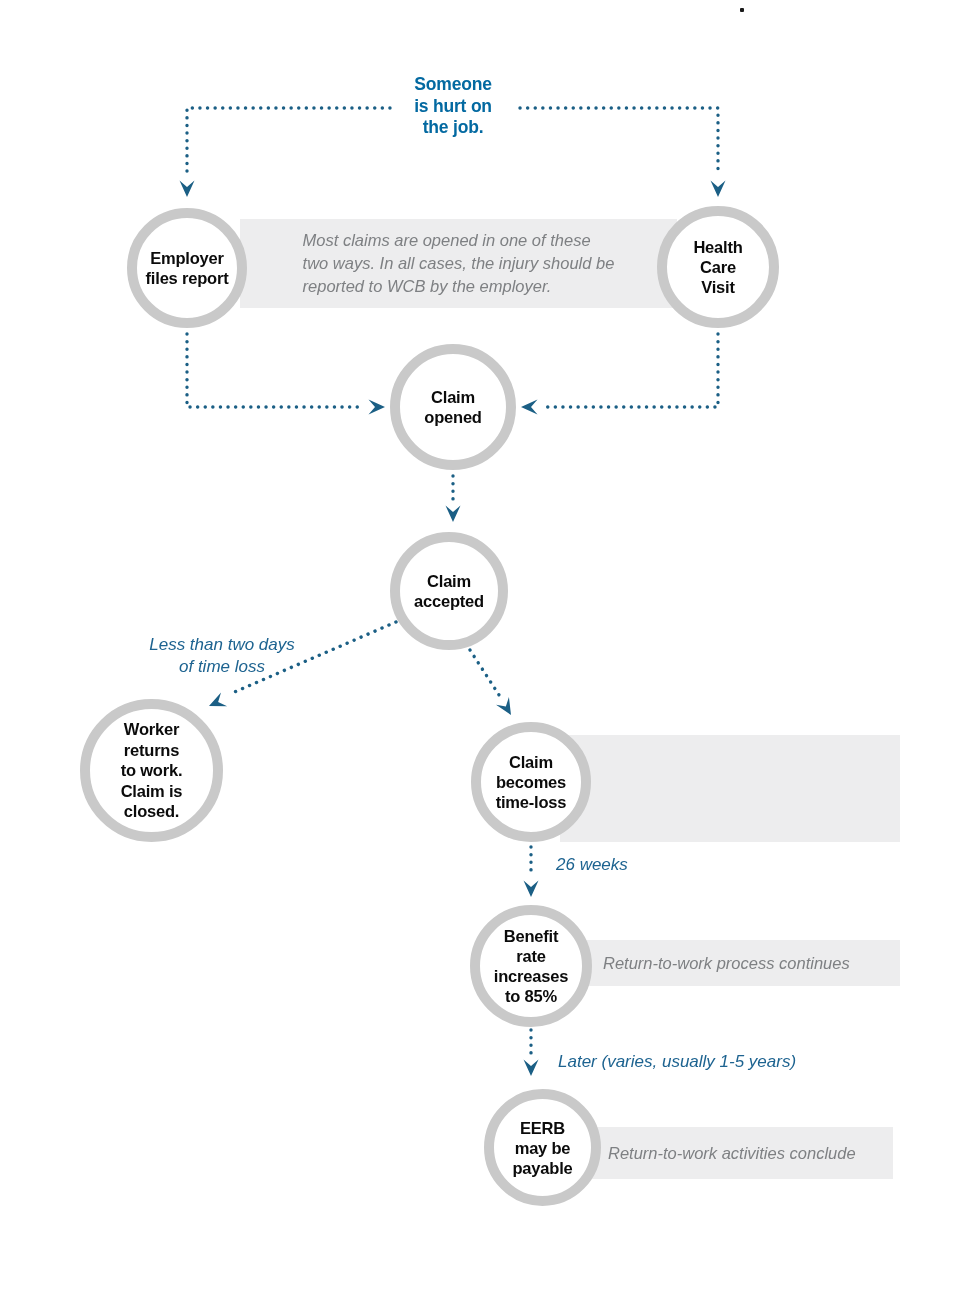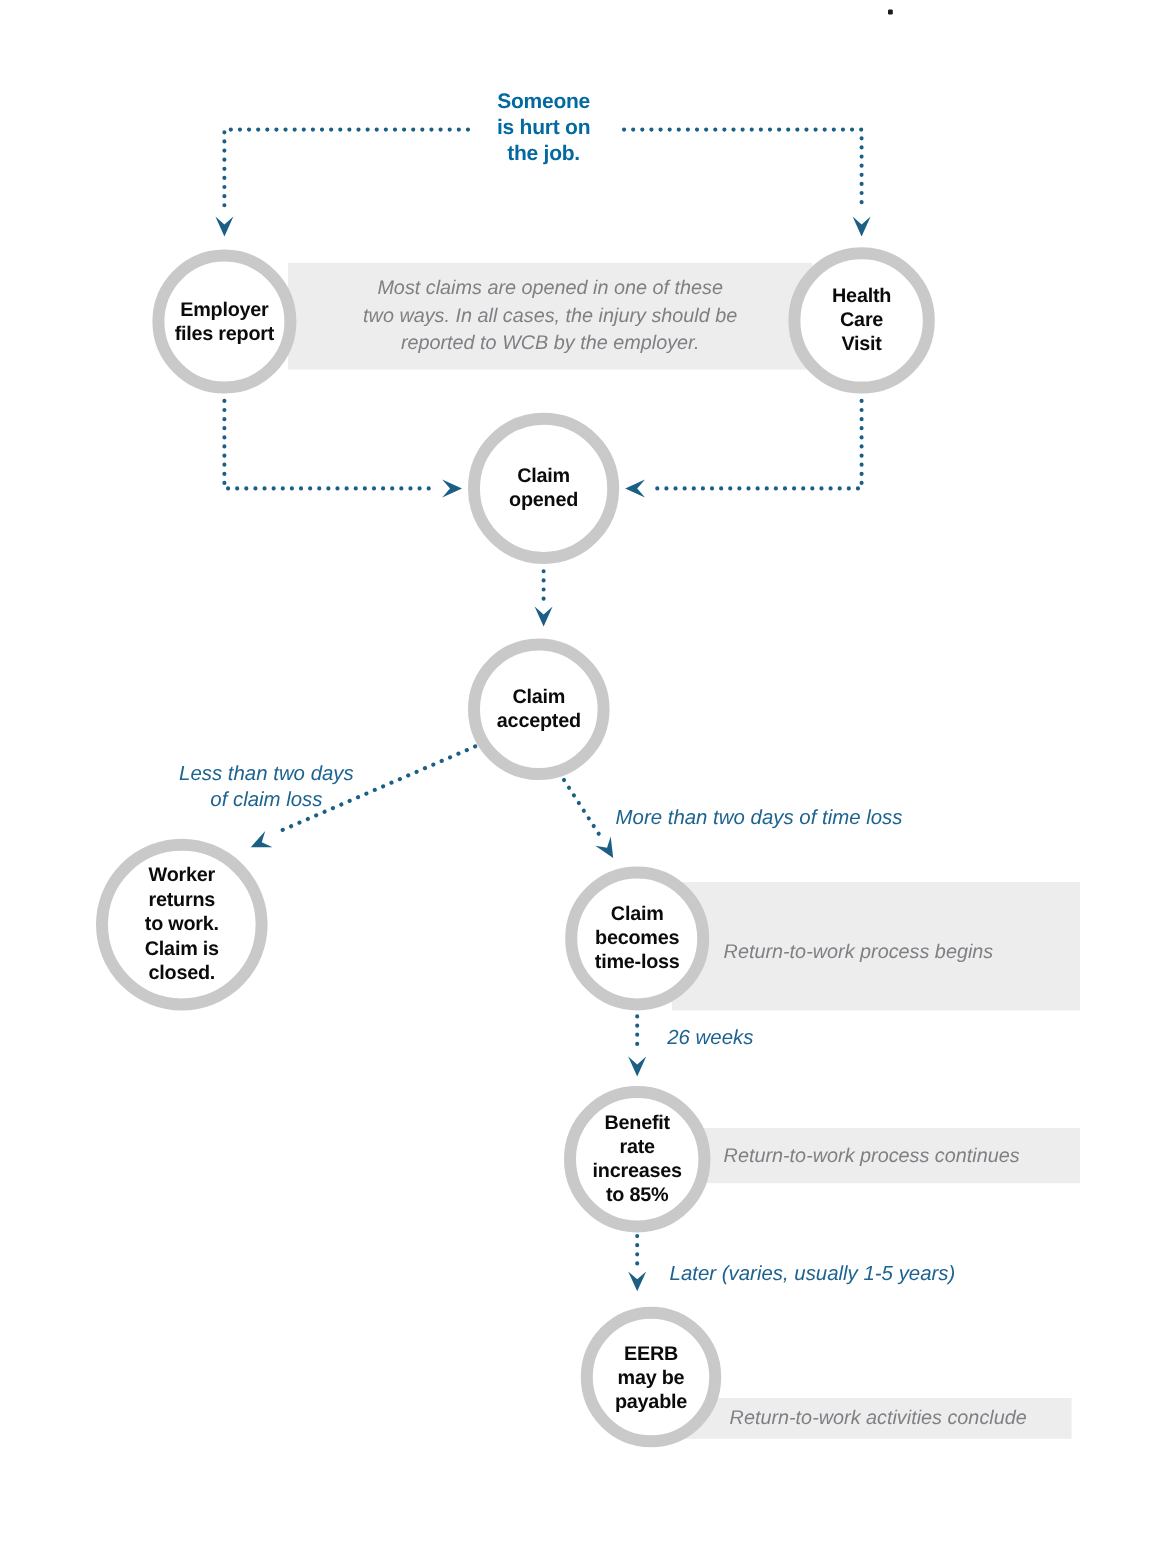--- a/index.html
+++ b/index.html
@@ -23,26 +23,26 @@
   svg.connectors{position:absolute;left:0;top:0;z-index:2;}
   .dots{fill:none;stroke:#1b5f85;stroke-width:3.4;stroke-linecap:round;stroke-dasharray:0.1 7.5;}
   .head{fill:#1b5f85;stroke:none;}
   .note{
     position:absolute;z-index:1;background:#ededee;color:#7e8083;
     font-style:italic;font-size:16.5px;line-height:23px;
     white-space:pre-line;display:flex;flex-direction:column;justify-content:center;
     box-sizing:border-box;
   }
   .note p{margin:0;}
-  .note-1{left:240px;top:219px;width:437px;height:89px;text-align:center;align-items:center;}
+  .note-1{left:240px;top:219px;width:437px;height:89px;text-align:left;align-items:center;}
   .note-2{left:505px;top:555px;width:395px;height:93px;padding-left:25px;}
   .note-3{left:560px;top:735px;width:340px;height:107px;padding-left:43px;}
   .note-3 .para2{margin-top:10px;}
   .note-4{left:560px;top:940px;width:340px;height:46px;padding-left:43px;}
-  .note-5{left:560px;top:1127px;width:333px;height:34px;padding-left:48px;margin-top:38px;}
+  .note-5{left:560px;top:1127px;width:333px;height:52px;padding-left:48px;}
   .node{
     position:absolute;z-index:3;background:#ffffff;
     border:10px solid #c9c9c9;border-radius:50%;
     display:flex;align-items:center;justify-content:center;
     text-align:center;font-weight:bold;color:#0b0b0b;
     font-size:16.5px;line-height:20px;white-space:pre-line;
     box-sizing:border-box;letter-spacing:-0.2px;
   }
   .node-employer{left:127px;top:208px;width:120px;height:120px;}
   .node-health{left:657px;top:206px;width:122px;height:122px;}
@@ -111,21 +111,20 @@
       <path class="head" d="M0 0 L-7.5 -16.5 L0 -10 L7.5 -16.5 Z" transform="translate(531,1076)"></path>
     </g>
   </svg>
 
   <div class="note note-1">
     <p>Most claims are opened in one of these
 two ways. In all cases, the injury should be
 reported to WCB by the employer.</p>
   </div>
   <div class="note note-3">
-    <p class="para2">Return-to-work process begins</p>
   </div>
   <div class="note note-4">
     <p>Return-to-work process continues</p>
   </div>
   <div class="note note-5">
     <p>Return-to-work activities conclude</p>
   </div>
 
   <div class="node node-health">Health
 Care
@@ -146,18 +145,17 @@
 time-loss</div>
   <div class="node node-benefit">Benefit
 rate
 increases
 to 85%</div>
   <div class="node node-eerb">EERB
 may be
 payable</div>
 
   <div class="edge-label label-less">Less than two days
-of claim loss</div>
-  <div class="edge-label label-more">More than two days of time loss</div>
+of time loss</div>
   <div class="edge-label label-26weeks">26 weeks</div>
   <div class="edge-label label-later">Later (varies, usually 1-5 years)</div>
 
 </div>
 
 </body></html>

